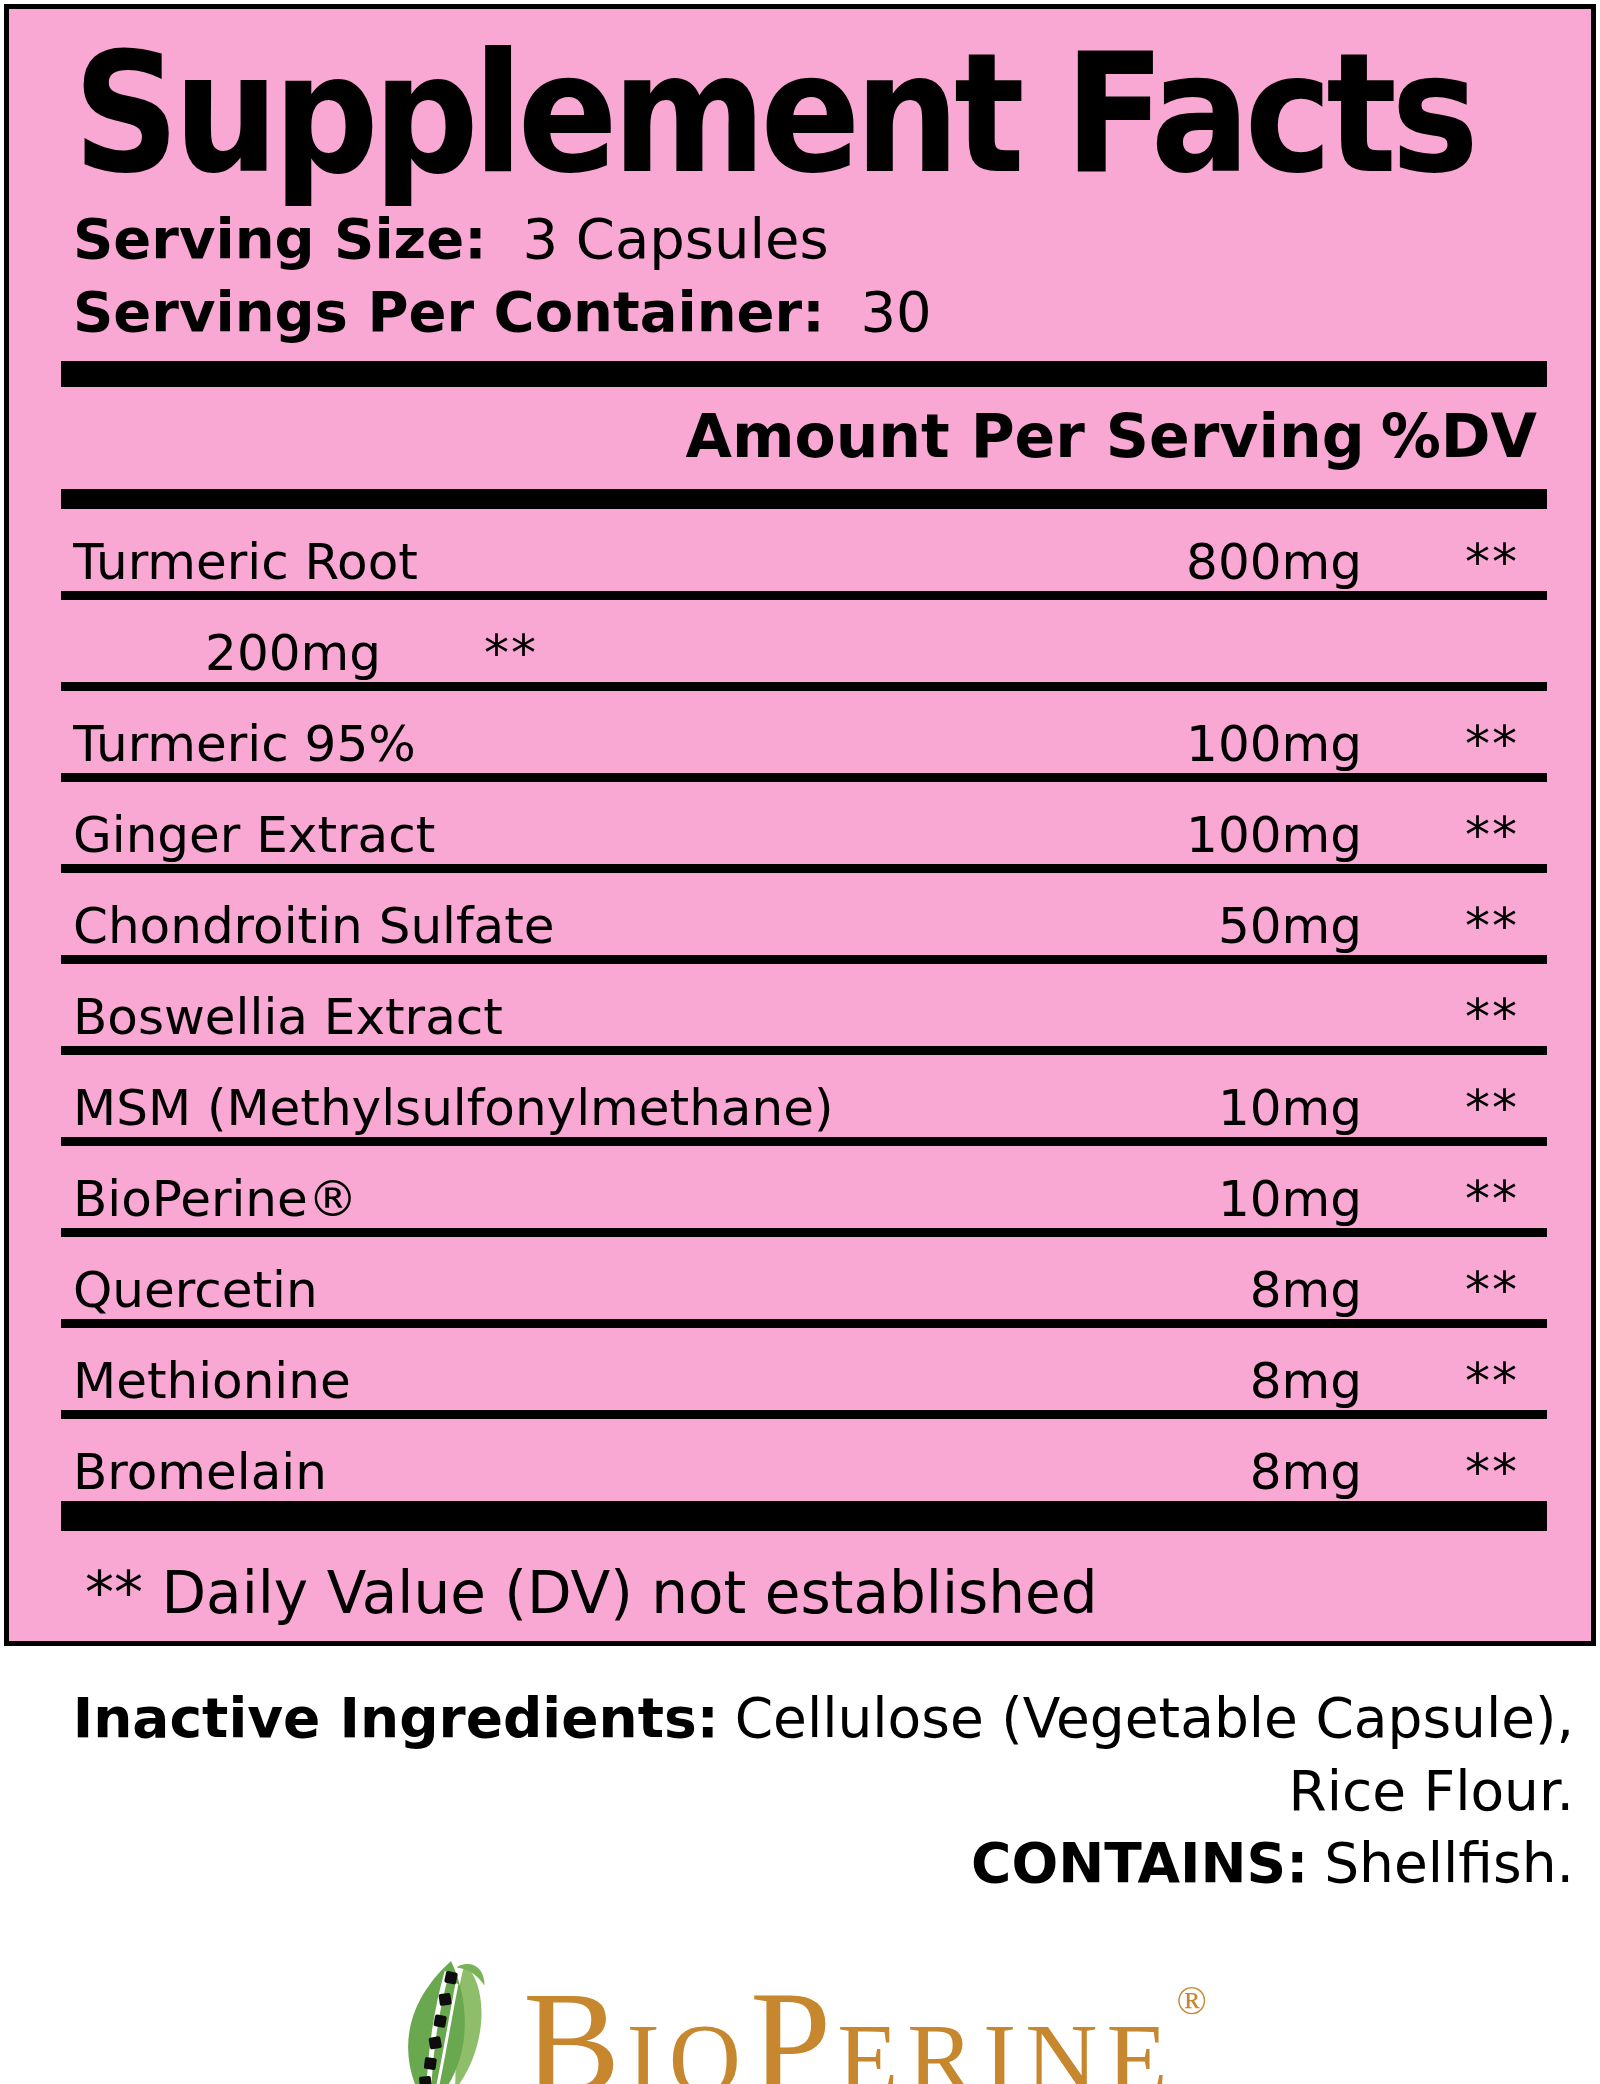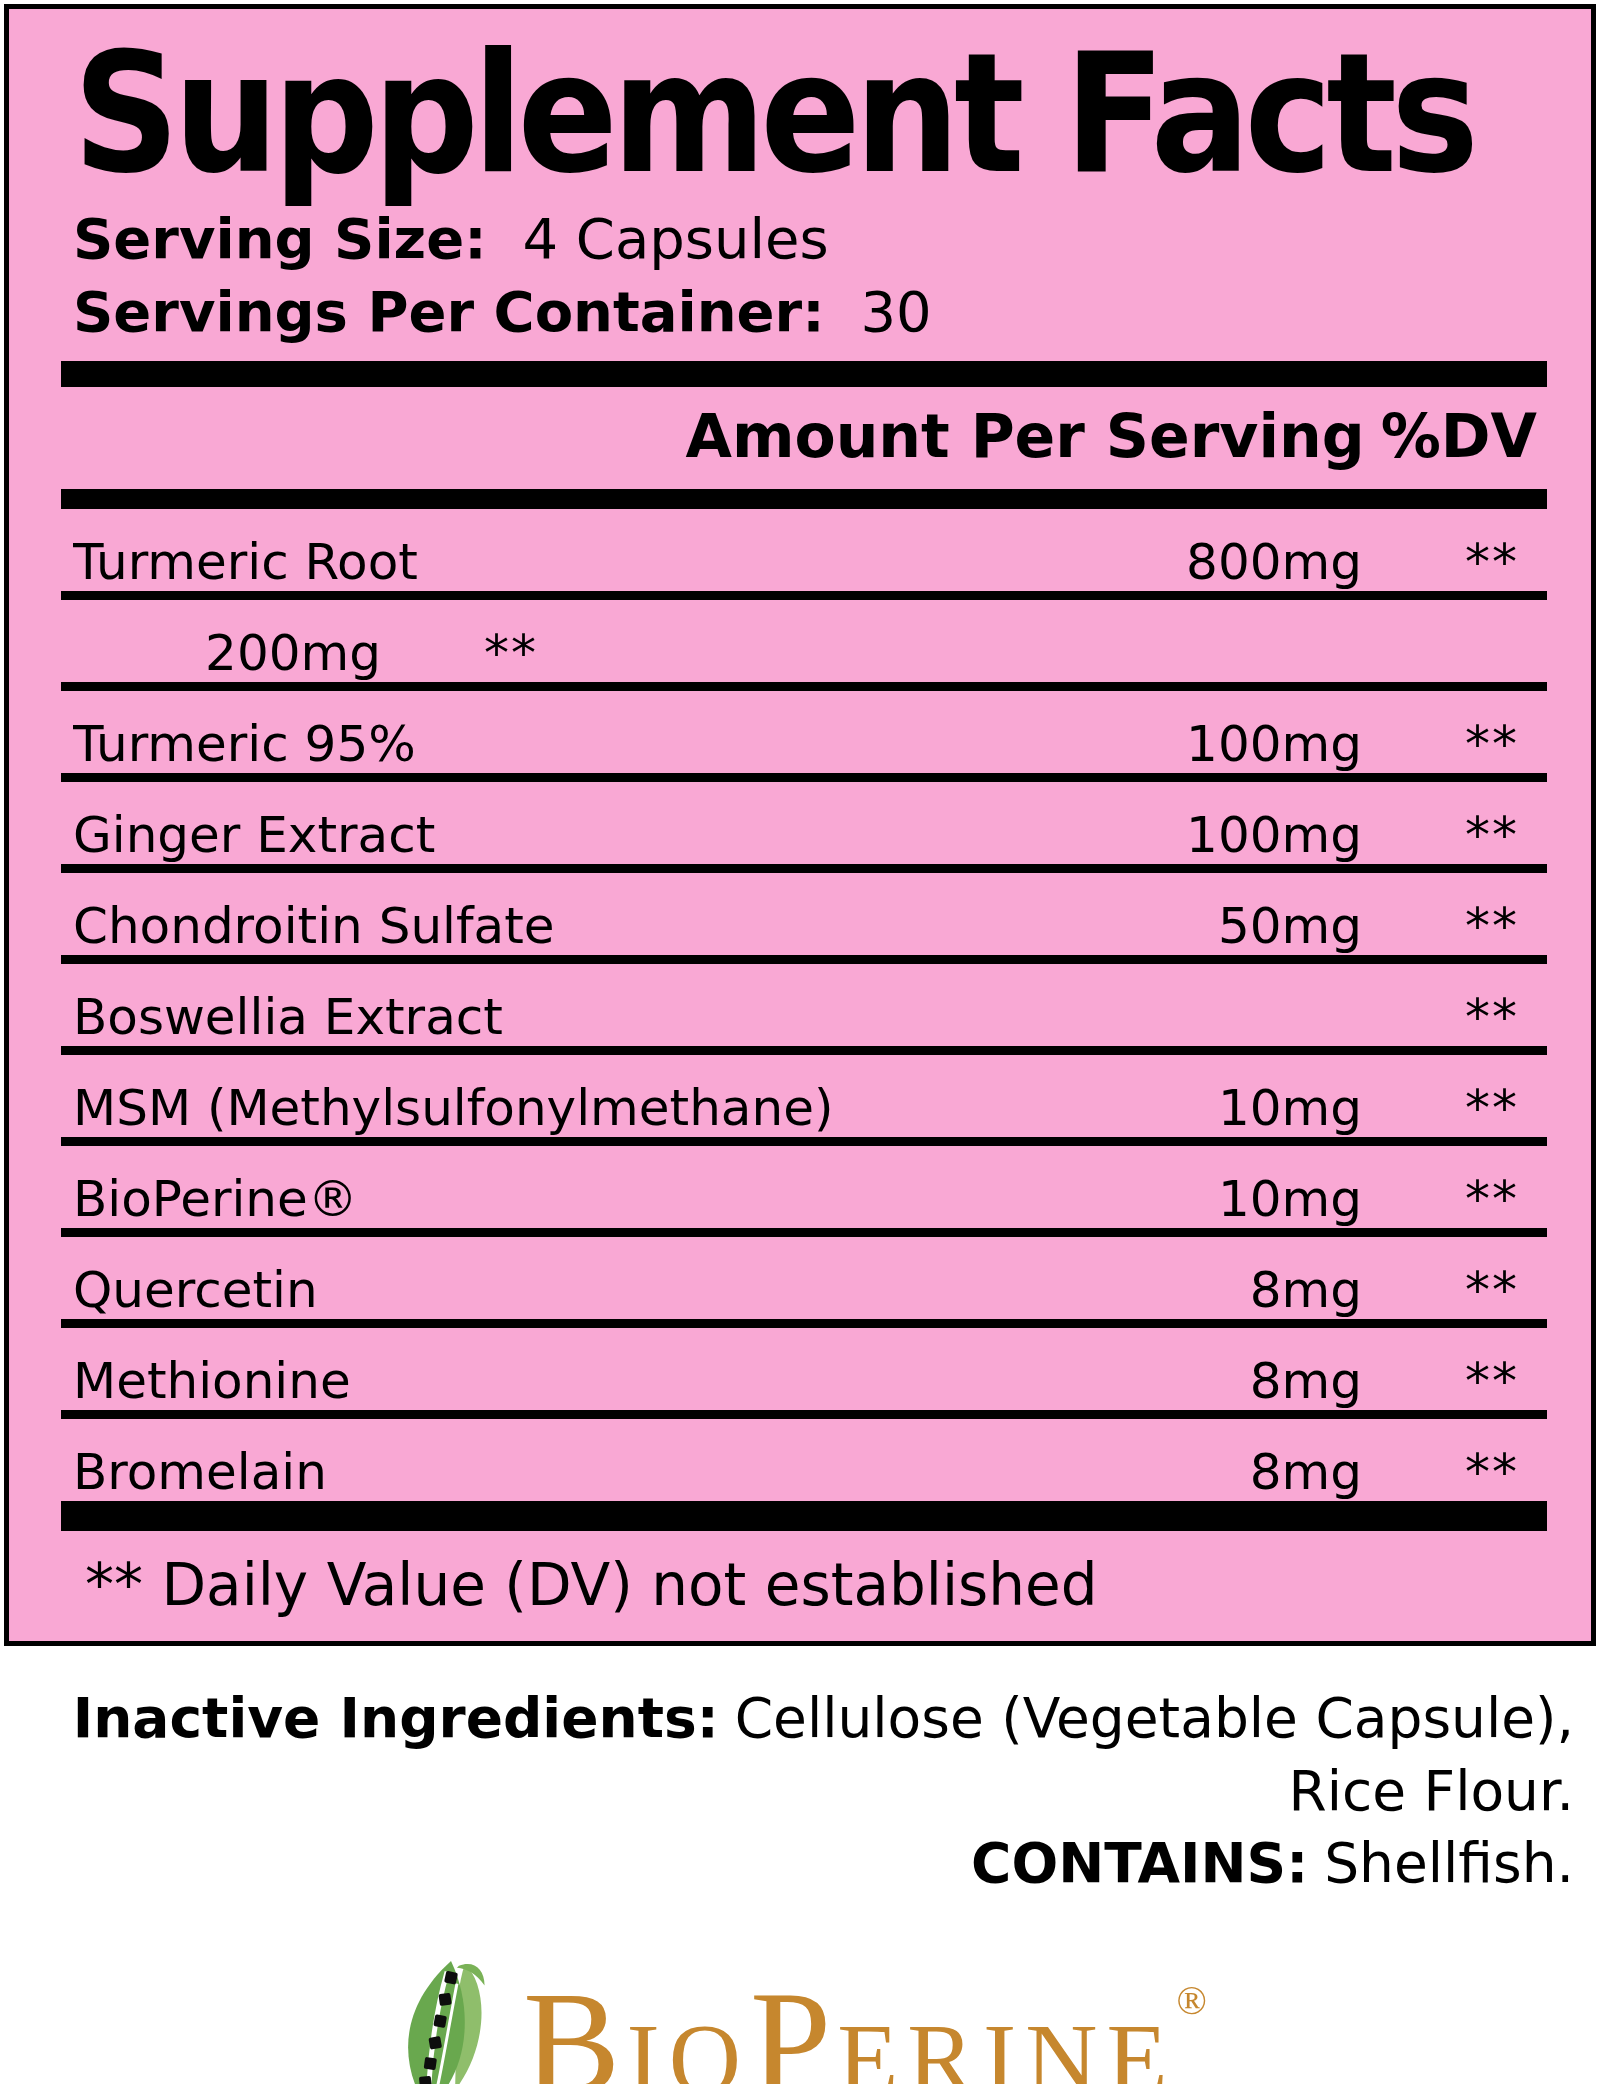--- a/index.html
+++ b/index.html
@@ -65,21 +65,21 @@
     font-size: 50px;
     white-space: nowrap;
   }
   .row:last-of-type { border-bottom: none; }
   .row .name   { flex: 1; margin-left: 12px; overflow: hidden; }
   .row .amount { width: 320px; text-align: right; }
   .row .dv     { width: 185px; box-sizing: border-box; padding-right: 28px; text-align: right; letter-spacing: 2px; }
 
   .footnote {
     font-size: 58px;
-    padding: 20px 0 0 24px;
+    padding: 28px 0 0 24px;
     white-space: nowrap;
   }
 
   
   .below {
     margin: 36px 20px 0 34px;
     width: 1540px;
     font-size: 55px;
     line-height: 1.32;
     text-align: right;
@@ -112,21 +112,21 @@
 </head>
 <body>
 
 <div class="page">
 
   <div class="facts-box">
     <div class="title">Supplement Facts</div>
 
     <div class="kv">
       <span class="b">Serving Size:</span>
-      <span class="v">4 Capsules</span>
+      <span class="v">3 Capsules</span>
     </div>
 
     <div class="kv">
       <span class="b">Servings Per Container:</span>
       <span class="v">30</span>
     </div>
 
     <div class="bar bar-thick"></div>
 
     <div class="col-header">

